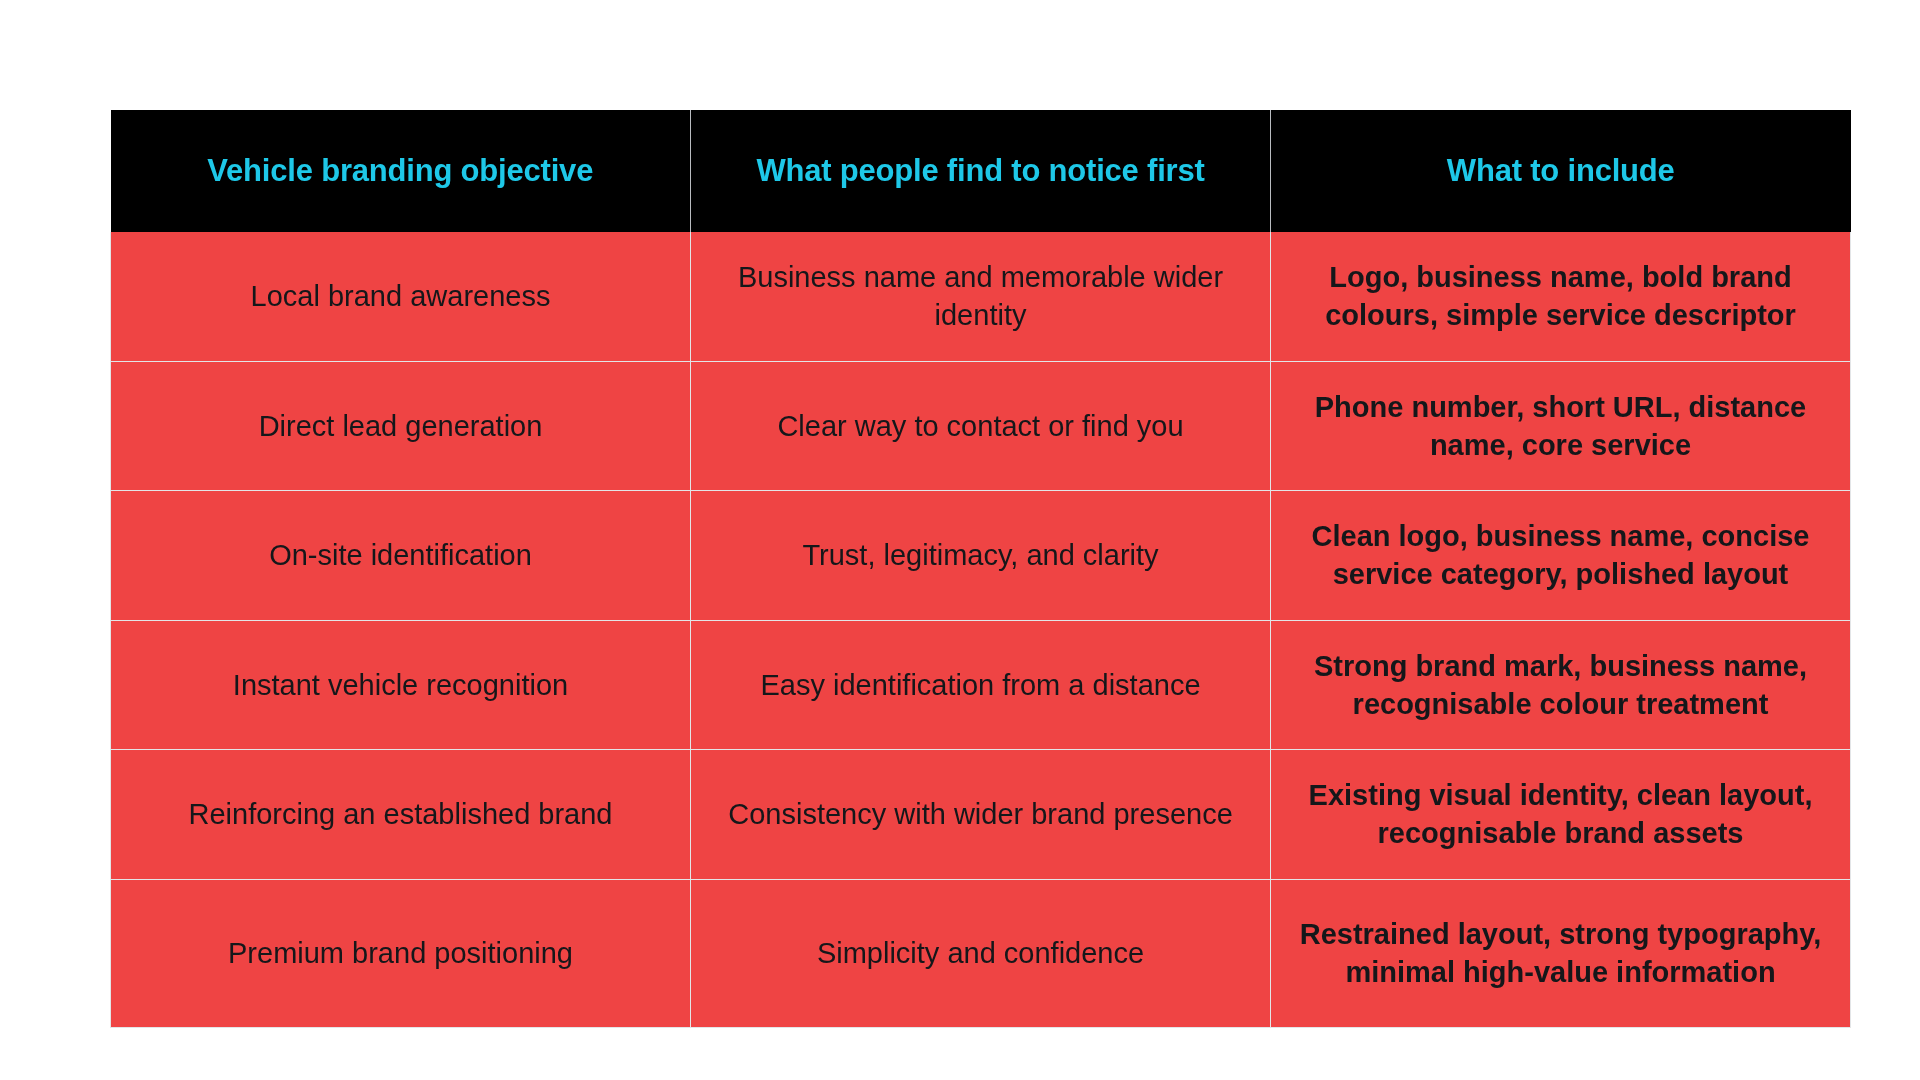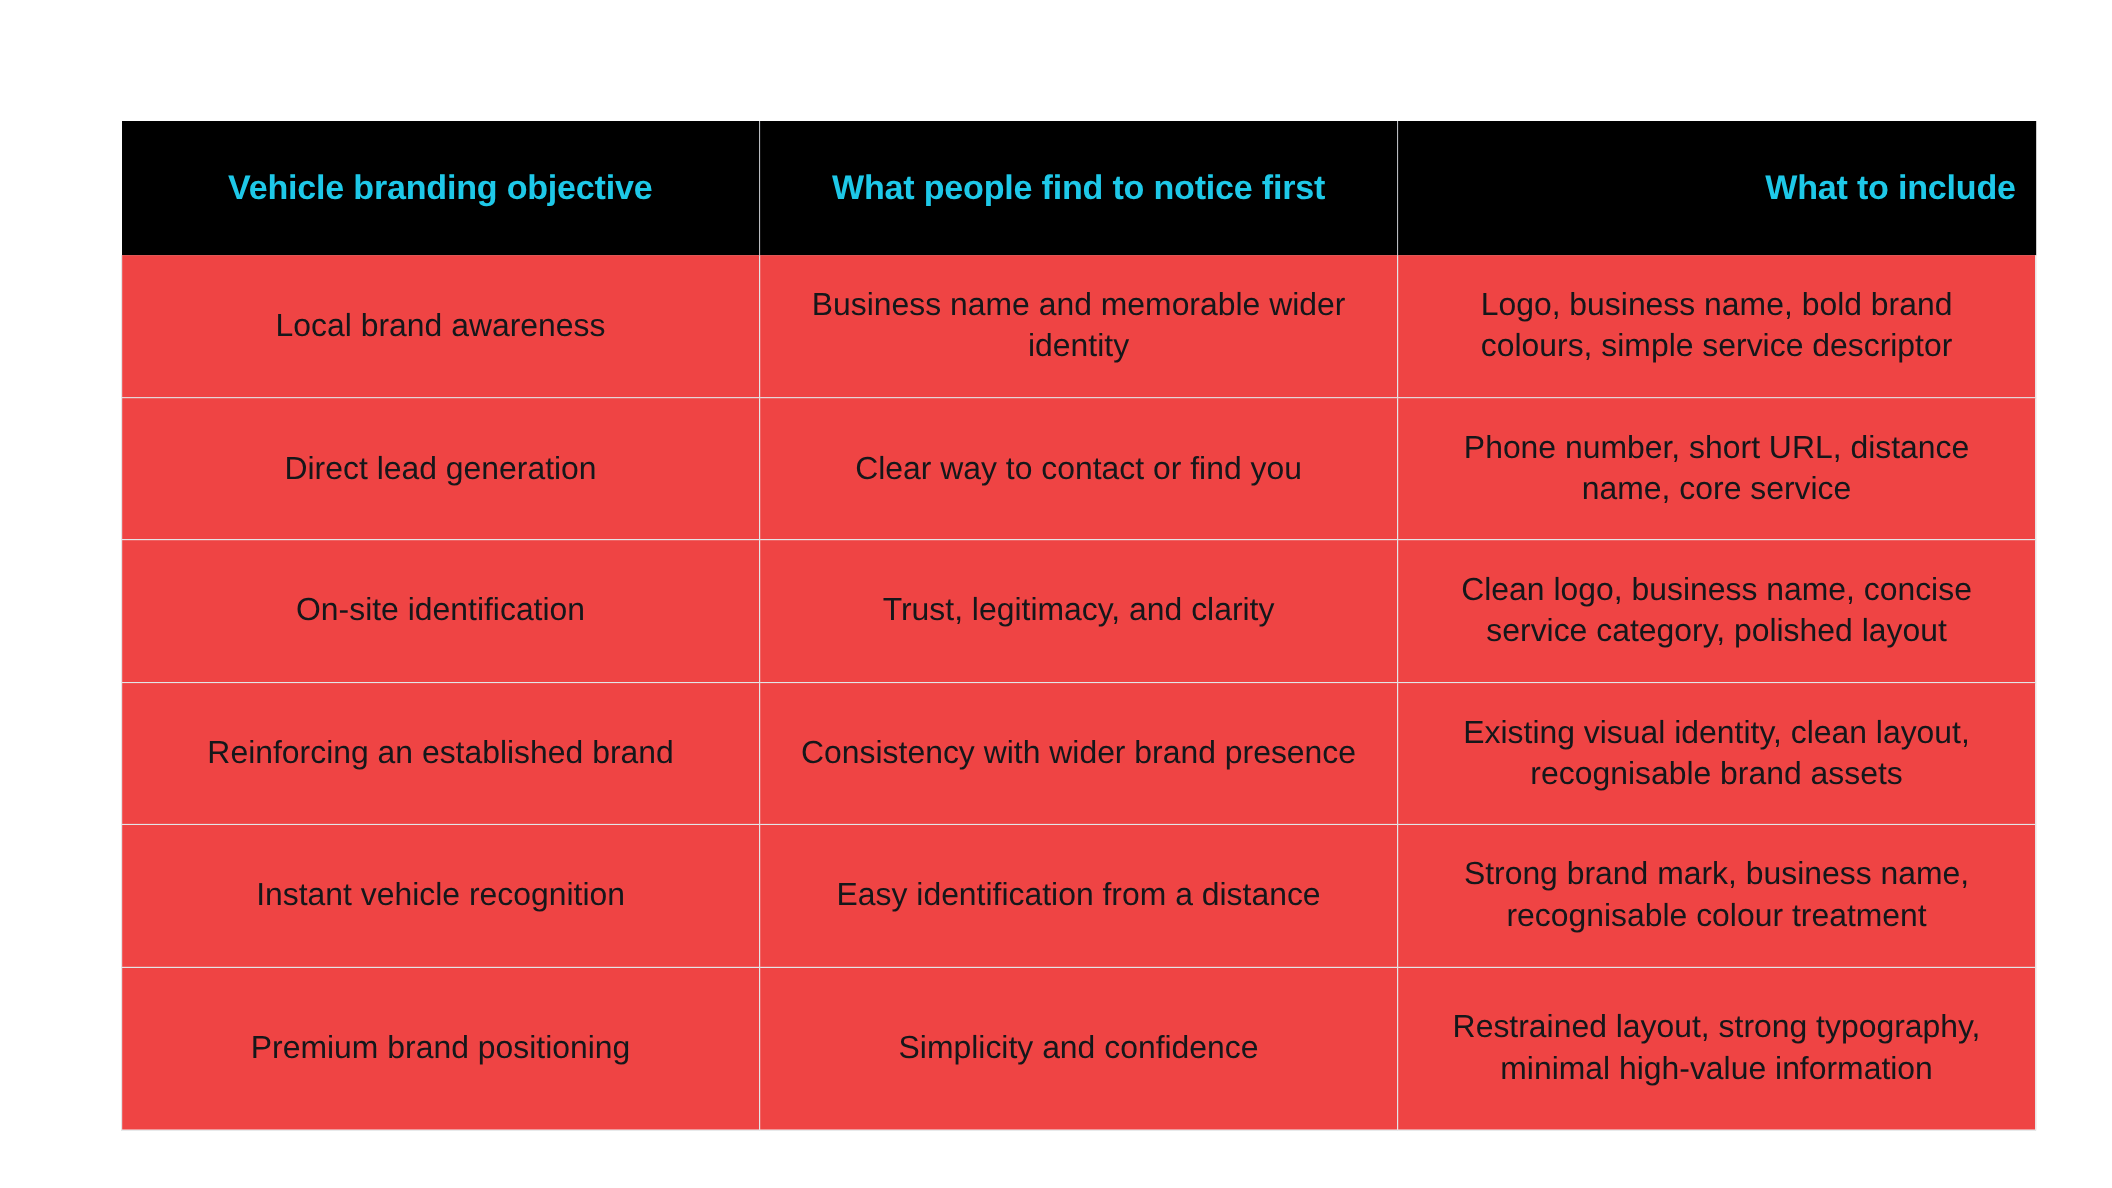--- a/index.html
+++ b/index.html
@@ -45,21 +45,20 @@
     font-weight: 700;
     text-align: center;
     vertical-align: middle;
     padding: 10px 18px;
     border-right: 1.5px solid #b9bcc0;
     letter-spacing: -0.2px;
     line-height: 1.25;
   }
   thead th.header-cell:last-child {
     border-right: none;
-    text-align: right;
   }
 
   tbody tr.data-row {
     background: #ef4444;
   }
   tbody td.data-cell {
     color: #15171a;
     font-size: 29px;
     font-weight: 400;
     text-align: center;
@@ -68,20 +67,21 @@
     line-height: 1.32;
     border-right: 1.5px solid #e3e5e7;
     border-bottom: 1.5px solid #e3e5e7;
     height: 126px;
   }
   tbody td.data-cell:first-child {
     border-left: 1.5px solid #e3e5e7;
   }
   tbody td.data-cell:last-child {
     border-right: 1.5px solid #e3e5e7;
+    font-weight: bold;
   }
   tbody tr.data-row.tall td.data-cell {
     height: 148px;
   }
 </style>
 </head>
 <body>
 
 <div id="page">
   <div id="table-wrap">
@@ -108,28 +108,28 @@
           <td class="data-cell">Direct lead generation</td>
           <td class="data-cell">Clear way to contact or find you</td>
           <td class="data-cell">Phone number, short URL, distance name, core service</td>
         </tr>
         <tr class="data-row">
           <td class="data-cell">On-site identification</td>
           <td class="data-cell">Trust, legitimacy, and clarity</td>
           <td class="data-cell">Clean logo, business name, concise service category, polished layout</td>
         </tr>
         <tr class="data-row">
+          <td class="data-cell">Instant vehicle recognition</td>
+          <td class="data-cell">Easy identification from a distance</td>
+          <td class="data-cell">Strong brand mark, business name, recognisable colour treatment</td>
+        </tr>
+        <tr class="data-row">
           <td class="data-cell">Reinforcing an established brand</td>
           <td class="data-cell">Consistency with wider brand presence</td>
           <td class="data-cell">Existing visual identity, clean layout, recognisable brand assets</td>
-        </tr>
-        <tr class="data-row">
-          <td class="data-cell">Instant vehicle recognition</td>
-          <td class="data-cell">Easy identification from a distance</td>
-          <td class="data-cell">Strong brand mark, business name, recognisable colour treatment</td>
         </tr>
         <tr class="data-row tall">
           <td class="data-cell">Premium brand positioning</td>
           <td class="data-cell">Simplicity and confidence</td>
           <td class="data-cell">Restrained layout, strong typography, minimal high-value information</td>
         </tr>
       </tbody>
     </table>
   </div>
 </div>

